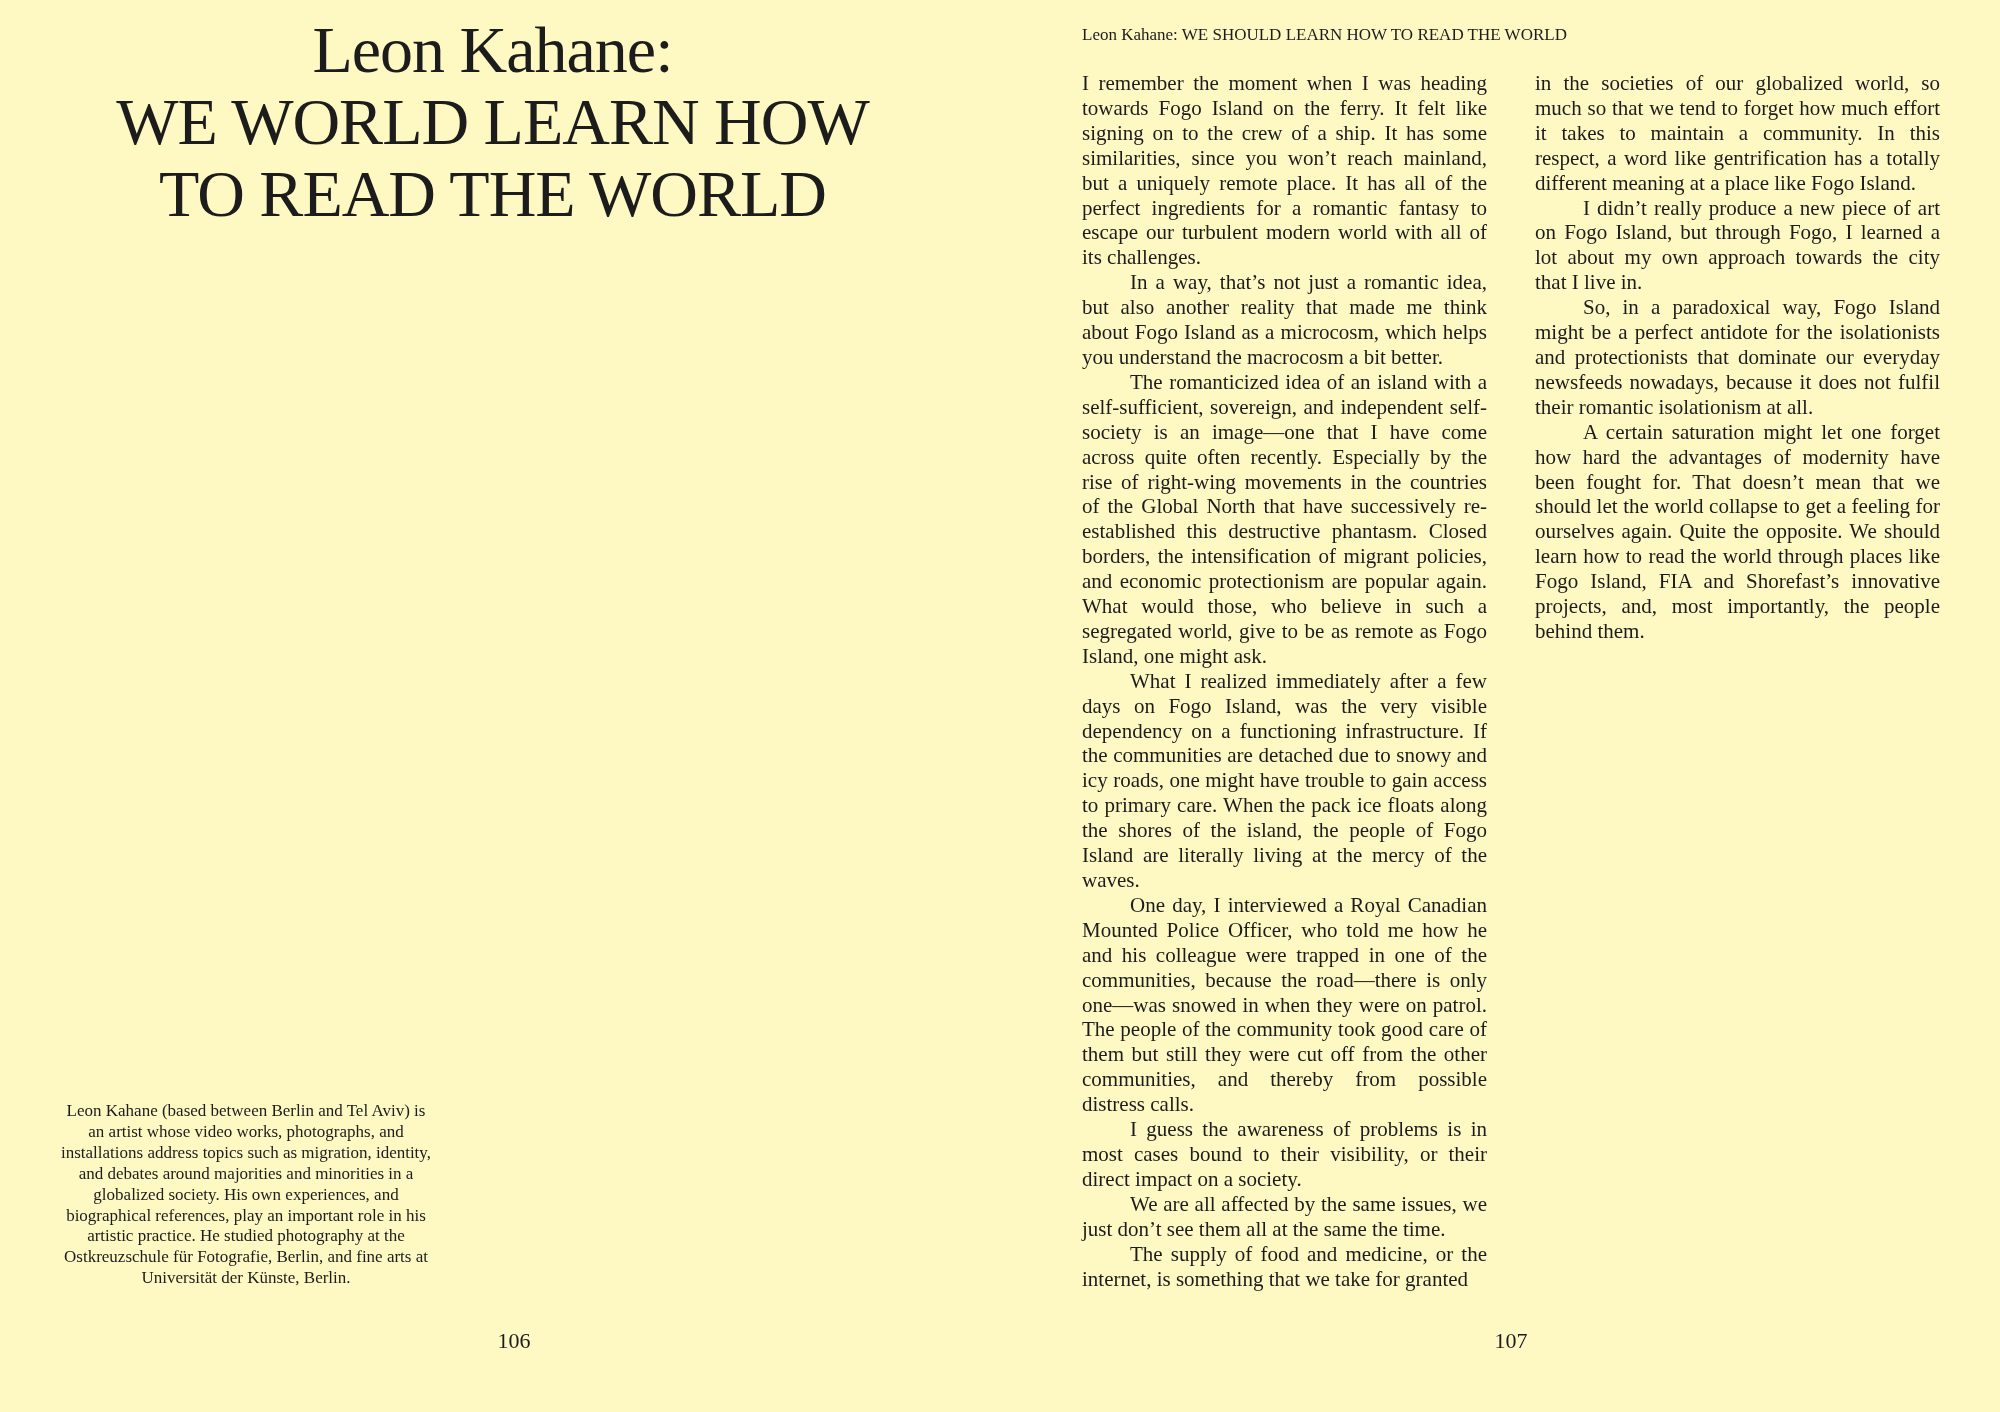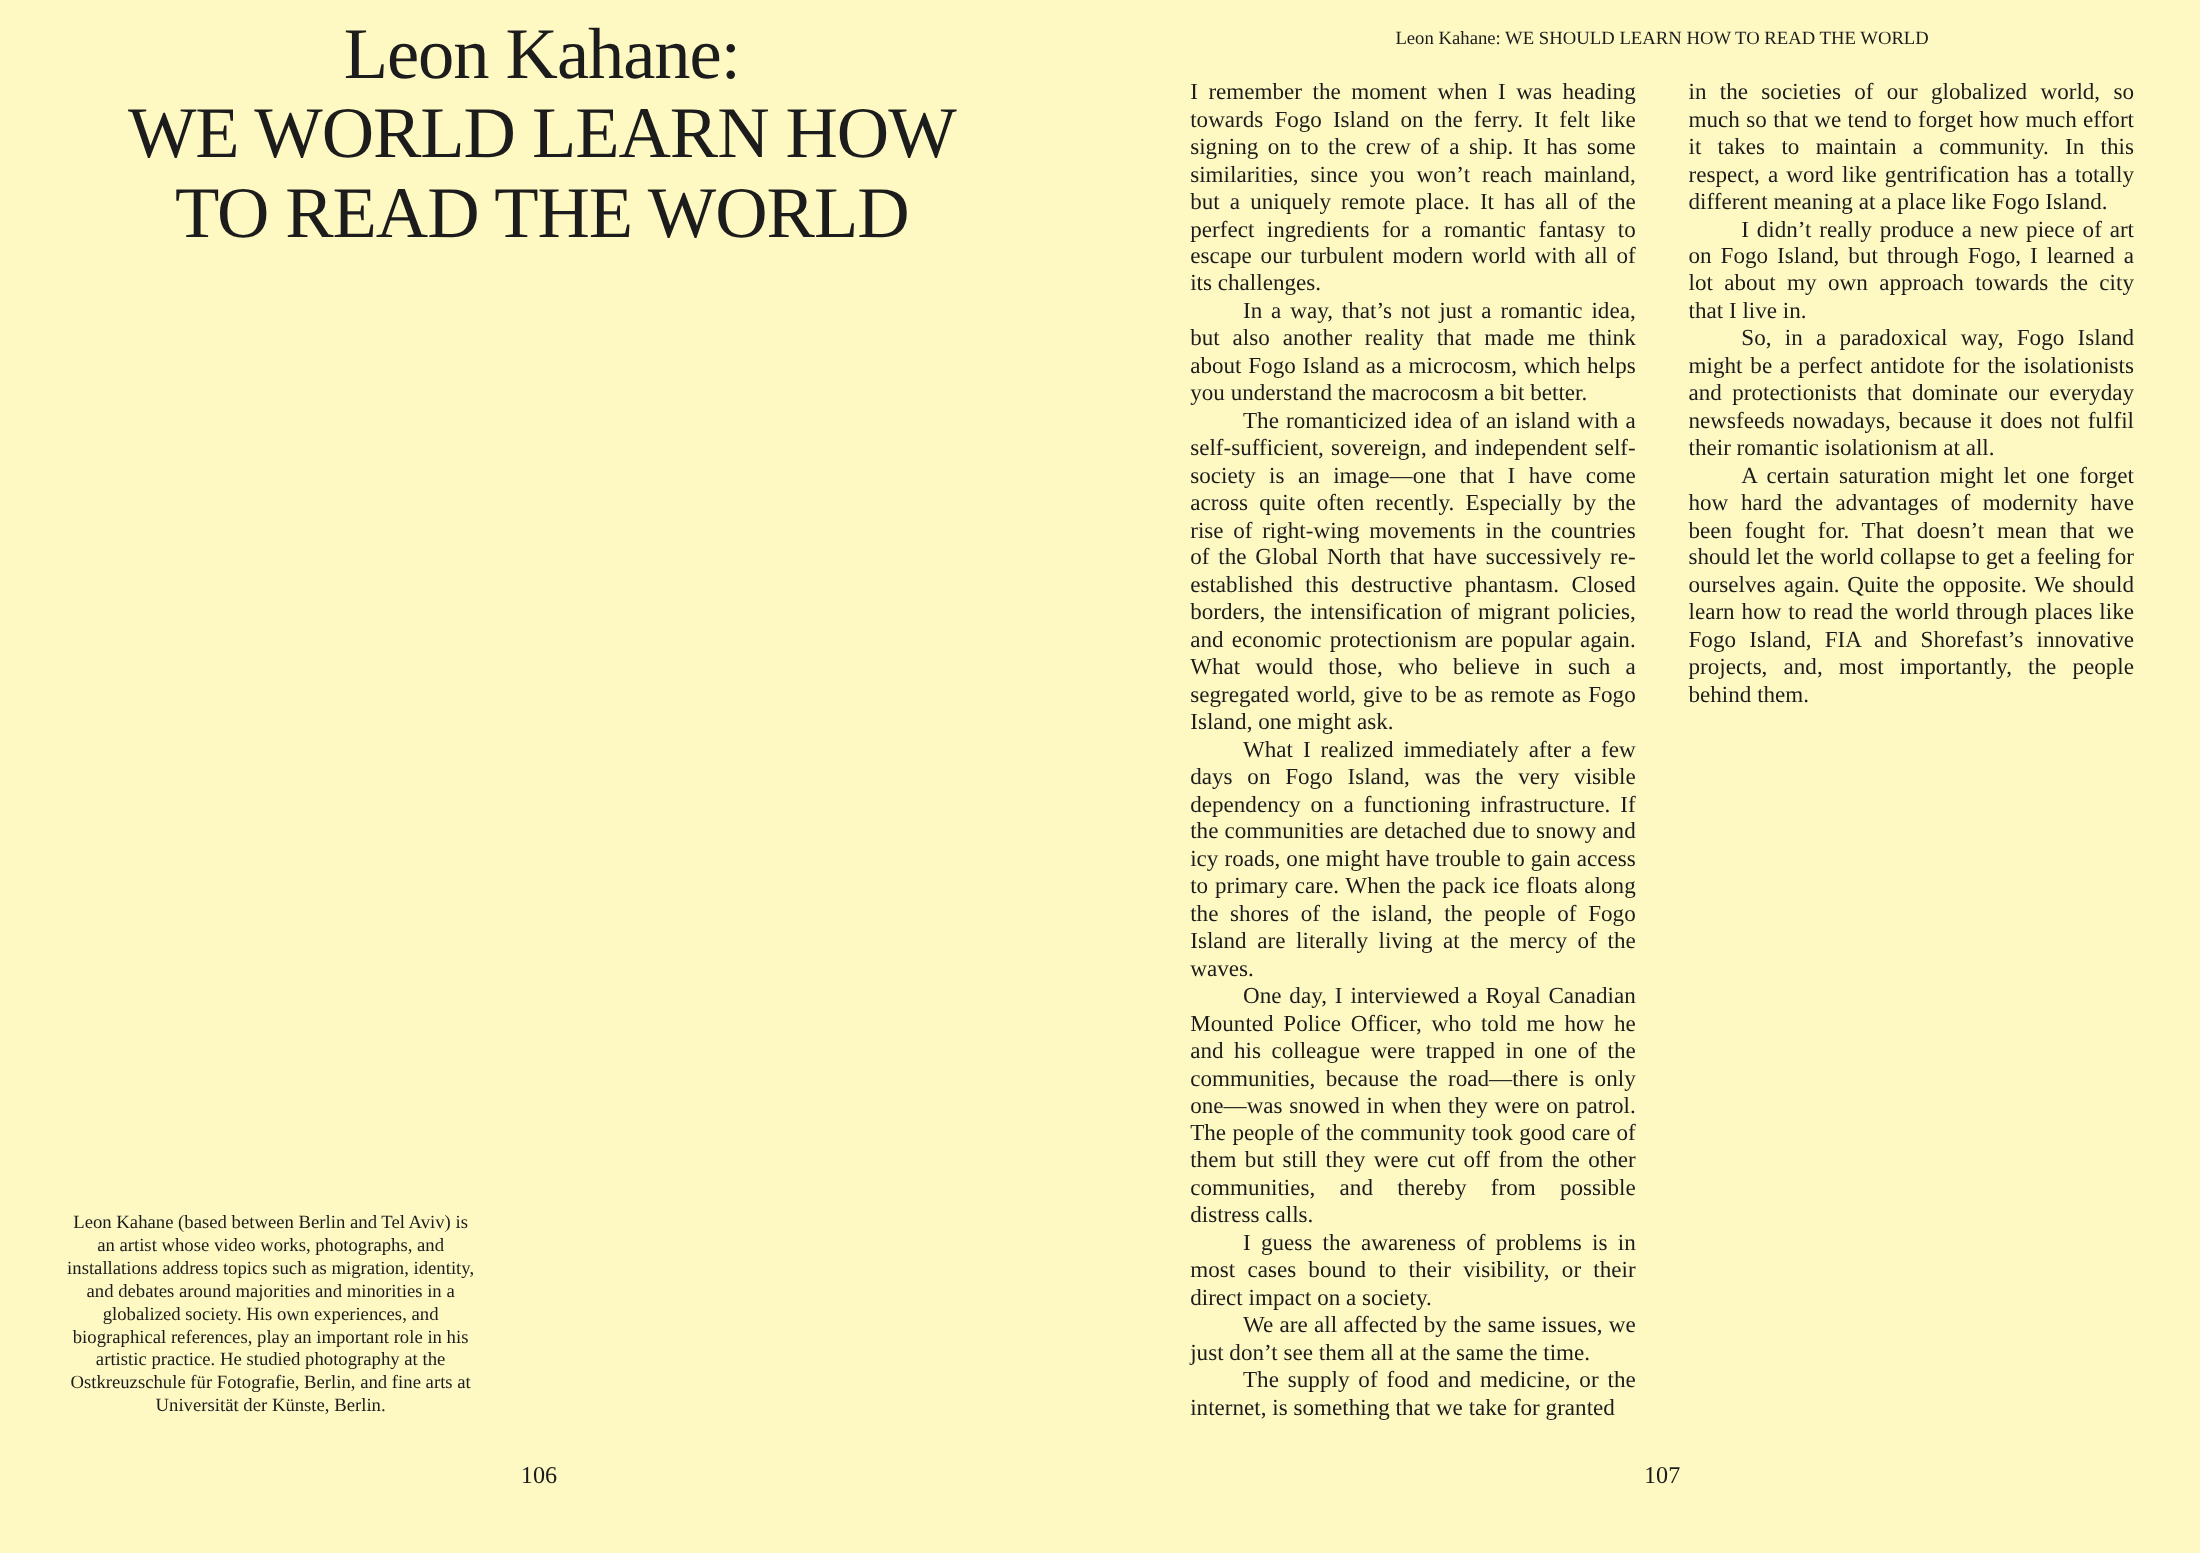--- a/index.html
+++ b/index.html
@@ -42,29 +42,29 @@
   .folio {
     position: absolute;
     top: 1328px;
     font-size: 22px;
     line-height: 26px;
     text-align: center;
   }
   .folio-left {
     left: 0;
     width: 980px;
+    padding-left: 24px;
   }
 
   
   .running-header {
     position: absolute;
     top: 25px;
     left: 1082px;
     width: 858px;
-    text-align: center;
     font-size: 17px;
     line-height: 20px;
   }
   .columns {
     position: absolute;
     top: 71px;
     left: 1082px;
     width: 858px;
     display: flex;
     gap: 48px;

